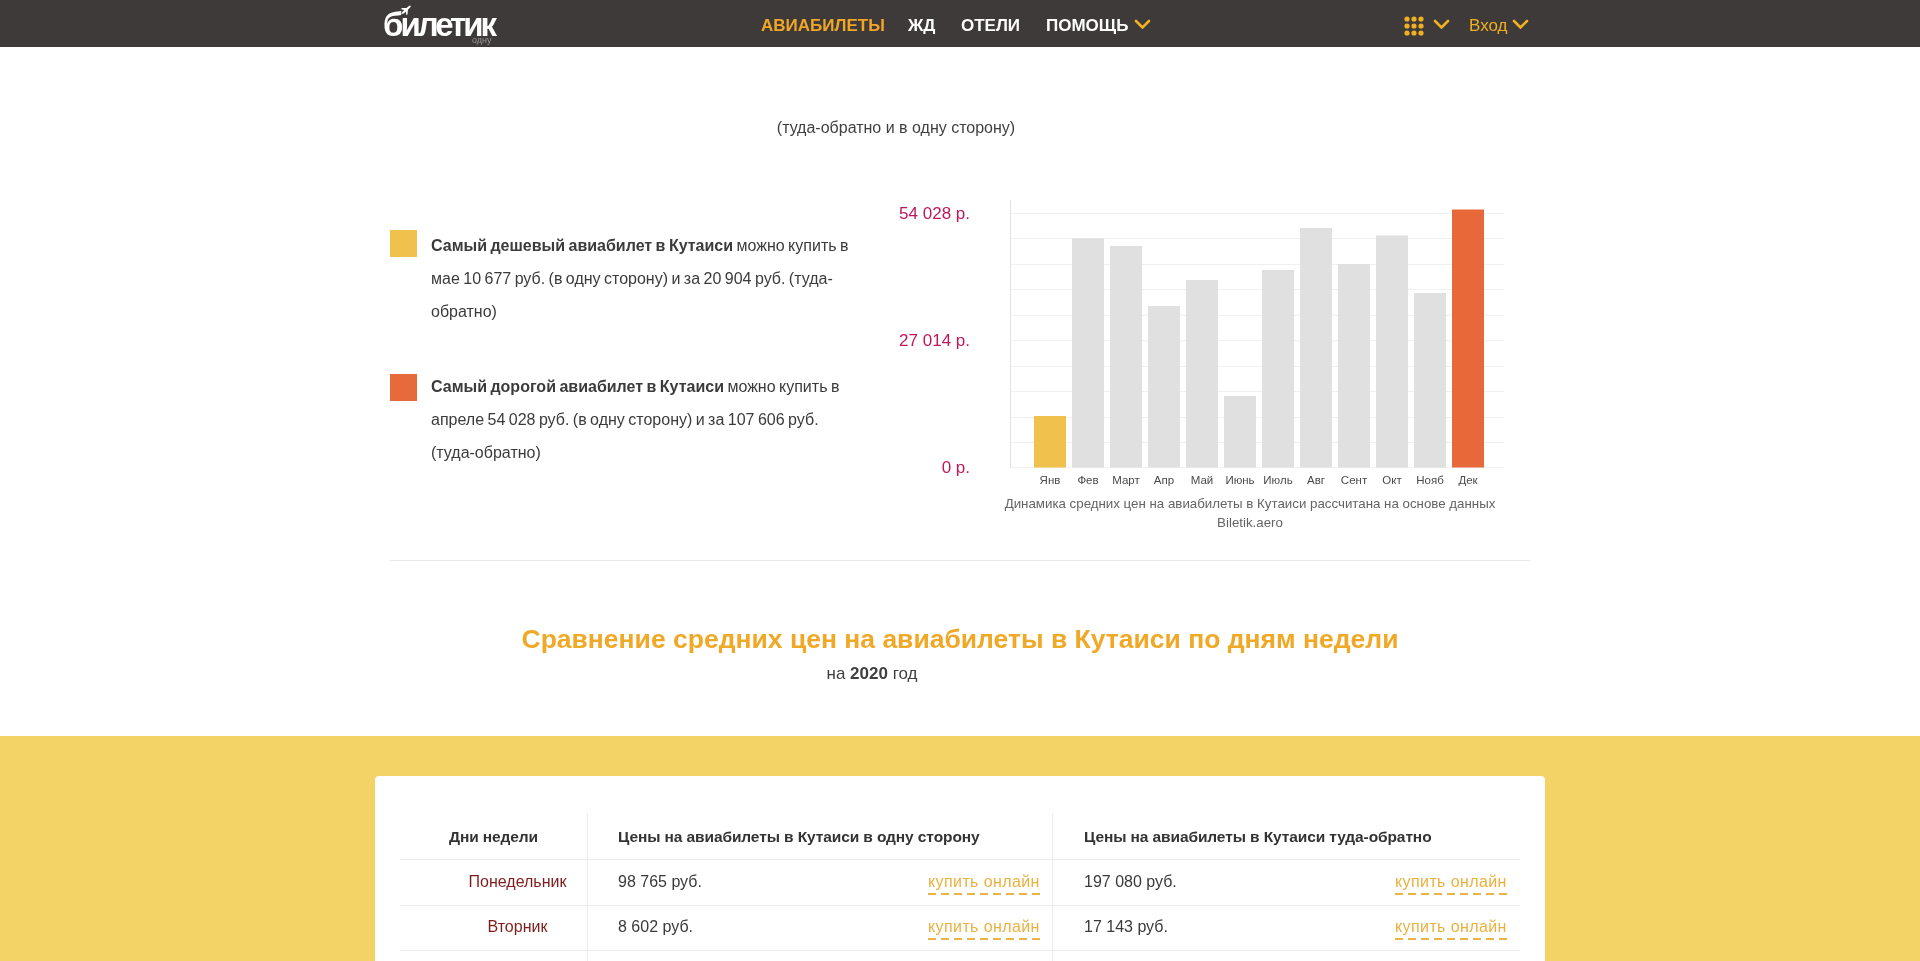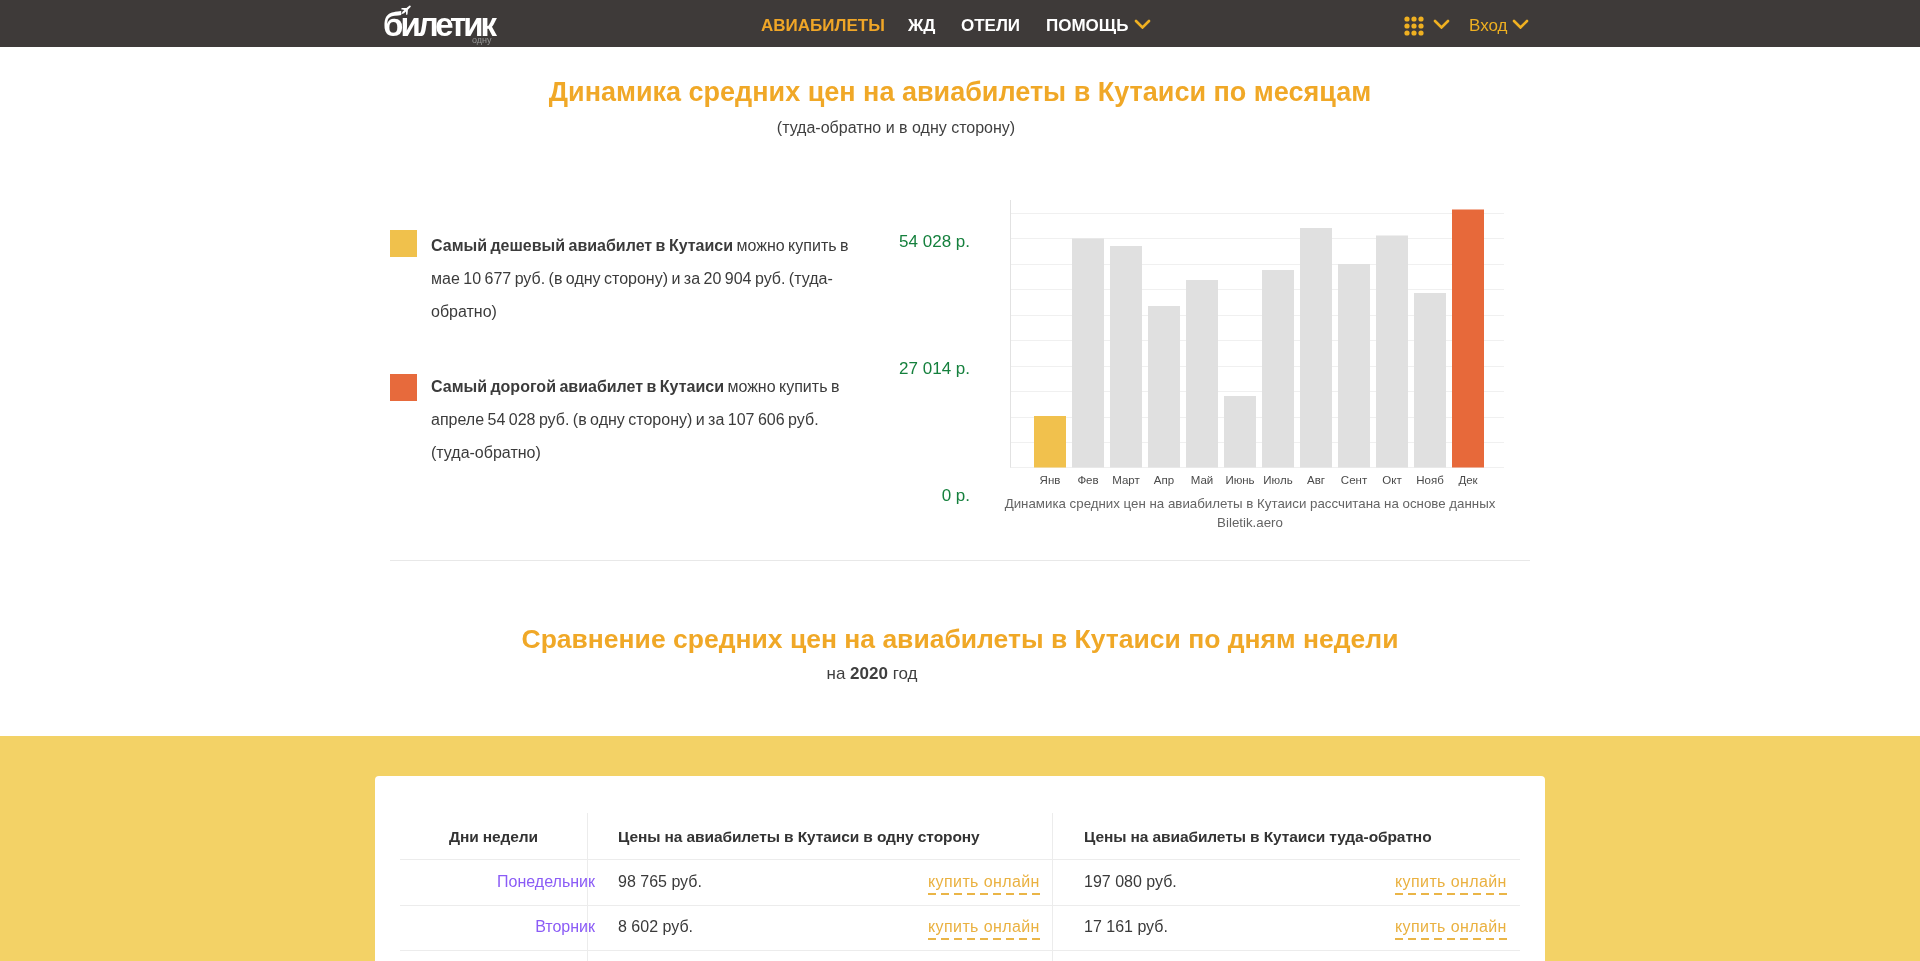--- a/index.html
+++ b/index.html
@@ -17,38 +17,38 @@
   .nav.act { color:#f0a627; }
   .gold { color:#efb021; }
 
   
   .h1 { position:absolute; top:77px; left:0; width:1920px; text-align:center;
         font-size:27px; font-weight:bold; color:#f0a827; }
   .sub1 { position:absolute; top:119px; left:0; width:1792px; text-align:center;
         font-size:16px; color:#3f3f3f; }
   .sq { position:absolute; width:27px; height:27px; }
   .ltext { position:absolute; left:431px; width:440px; font-size:16px; word-spacing:-1px; line-height:33px; color:#3b3b3b;}
-  .ylab { position:absolute; width:160px; text-align:right; font-size:17px; color:#15803d;margin-top:28px; }
+  .ylab { position:absolute; width:160px; text-align:right; font-size:17px; color:#be185d; }
   .caption { position:absolute; left:950px; top:494px; width:600px; text-align:center;
         font-size:13.3px; line-height:19px; color:#646464; }
   .secline { position:absolute; top:560px; left:390px; width:1140px; height:1px; background:#e8e8e8; }
 
   
   .h2 { position:absolute; top:624px; left:0; width:1920px; text-align:center;
         font-size:26.5px; font-weight:bold; color:#f0a827; }
   .sub2 { position:absolute; top:664px; left:0; width:1744px; text-align:center;
         font-size:17px; color:#3f3f3f; }
   #ybg { position:absolute; top:736px; left:0; width:1920px; height:225px; background:#f3d266; }
   #card { position:absolute; top:776px; left:375px; width:1170px; height:186px; background:#fff;
         border-radius:4px 4px 0 0; }
   .vline { position:absolute; width:1px; background:#ececec; top:813px; height:148px; }
   .hline { position:absolute; height:1px; background:#ececec; left:400px; width:1120px; }
   .cell { position:absolute; font-size:16px; color:#3a3a3a; }
   .cell.b { font-weight:bold; color:#333; font-size:15.5px; letter-spacing:-.1px; }
-  .day { position:absolute; left:408px; width:187px; text-align:right; font-size:16px; color:#8b5cf6;}
+  .day { position:absolute; left:424px; width:187px; text-align:center; font-size:16px; color:#7f1d1d;}
   .buy { position:absolute; font-size:16px; letter-spacing:.4px; color:#eab140;
          padding-bottom:4px;
          background-image:repeating-linear-gradient(to right,#eab547 0 8px,transparent 8px 13px);
          background-position:0 100%; background-size:100% 2px; background-repeat:no-repeat;}
 </style>
 </head>
 <body>
 <div id="page">
 
   <div id="header">
@@ -81,21 +81,20 @@
     </svg>
     <svg class="abs" style="left:1433px;top:19px" width="18" height="10" viewBox="0 0 18 10">
       <path d="M2 2 L8.5 8.5 L15 2" stroke="#efb021" stroke-width="2.6" fill="none" stroke-linecap="round"></path>
     </svg>
     <div class="nav gold" style="left:1469px;font-weight:normal;">Вход</div>
     <svg class="abs" style="left:1512px;top:19px" width="18" height="10" viewBox="0 0 18 10">
       <path d="M2 2 L8.5 8.5 L15 2" stroke="#efb021" stroke-width="2.6" fill="none" stroke-linecap="round"></path>
     </svg>
   </div>
 
-  <div class="h1">Динамика средних цен на авиабилеты в Кутаиси по месяцам</div>
   <div class="sub1">(туда-обратно и в одну сторону)</div>
 
   <div class="sq" style="left:390px;top:230px;background:#f0c14c;"></div>
   <div class="ltext" style="top:229px;"><b>Самый дешевый авиабилет в Кутаиси</b> можно купить в<br>мае 10&nbsp;677 руб. (в одну сторону) и за 20&nbsp;904 руб. (туда-<br>обратно)</div>
 
   <div class="sq" style="left:390px;top:374px;background:#e76a3c;"></div>
   <div class="ltext" style="top:370px;"><b>Самый дорогой авиабилет в Кутаиси</b> можно купить в<br>апреле 54&nbsp;028 руб. (в одну сторону) и за 107&nbsp;606 руб.<br>(туда-обратно)</div>
 
   <div class="ylab" style="left:810px;top:204px;">54 028 р.</div>
   <div class="ylab" style="left:810px;top:331px;">27 014 р.</div>
@@ -165,16 +164,16 @@
 
   <div class="day" style="top:873px;">Понедельник</div>
   <div class="cell" style="top:873px;left:618px;">98 765 руб.</div>
   <div class="buy" style="top:873px;left:928px;">купить онлайн</div>
   <div class="cell" style="top:873px;left:1084px;">197 080 руб.</div>
   <div class="buy" style="top:873px;left:1395px;">купить онлайн</div>
 
   <div class="day" style="top:918px;">Вторник</div>
   <div class="cell" style="top:918px;left:618px;">8 602 руб.</div>
   <div class="buy" style="top:918px;left:928px;">купить онлайн</div>
-  <div class="cell" style="top:918px;left:1084px;">17 161 руб.</div>
+  <div class="cell" style="top:918px;left:1084px;">17 143 руб.</div>
   <div class="buy" style="top:918px;left:1395px;">купить онлайн</div>
 
 </div>
 
 </body></html>

